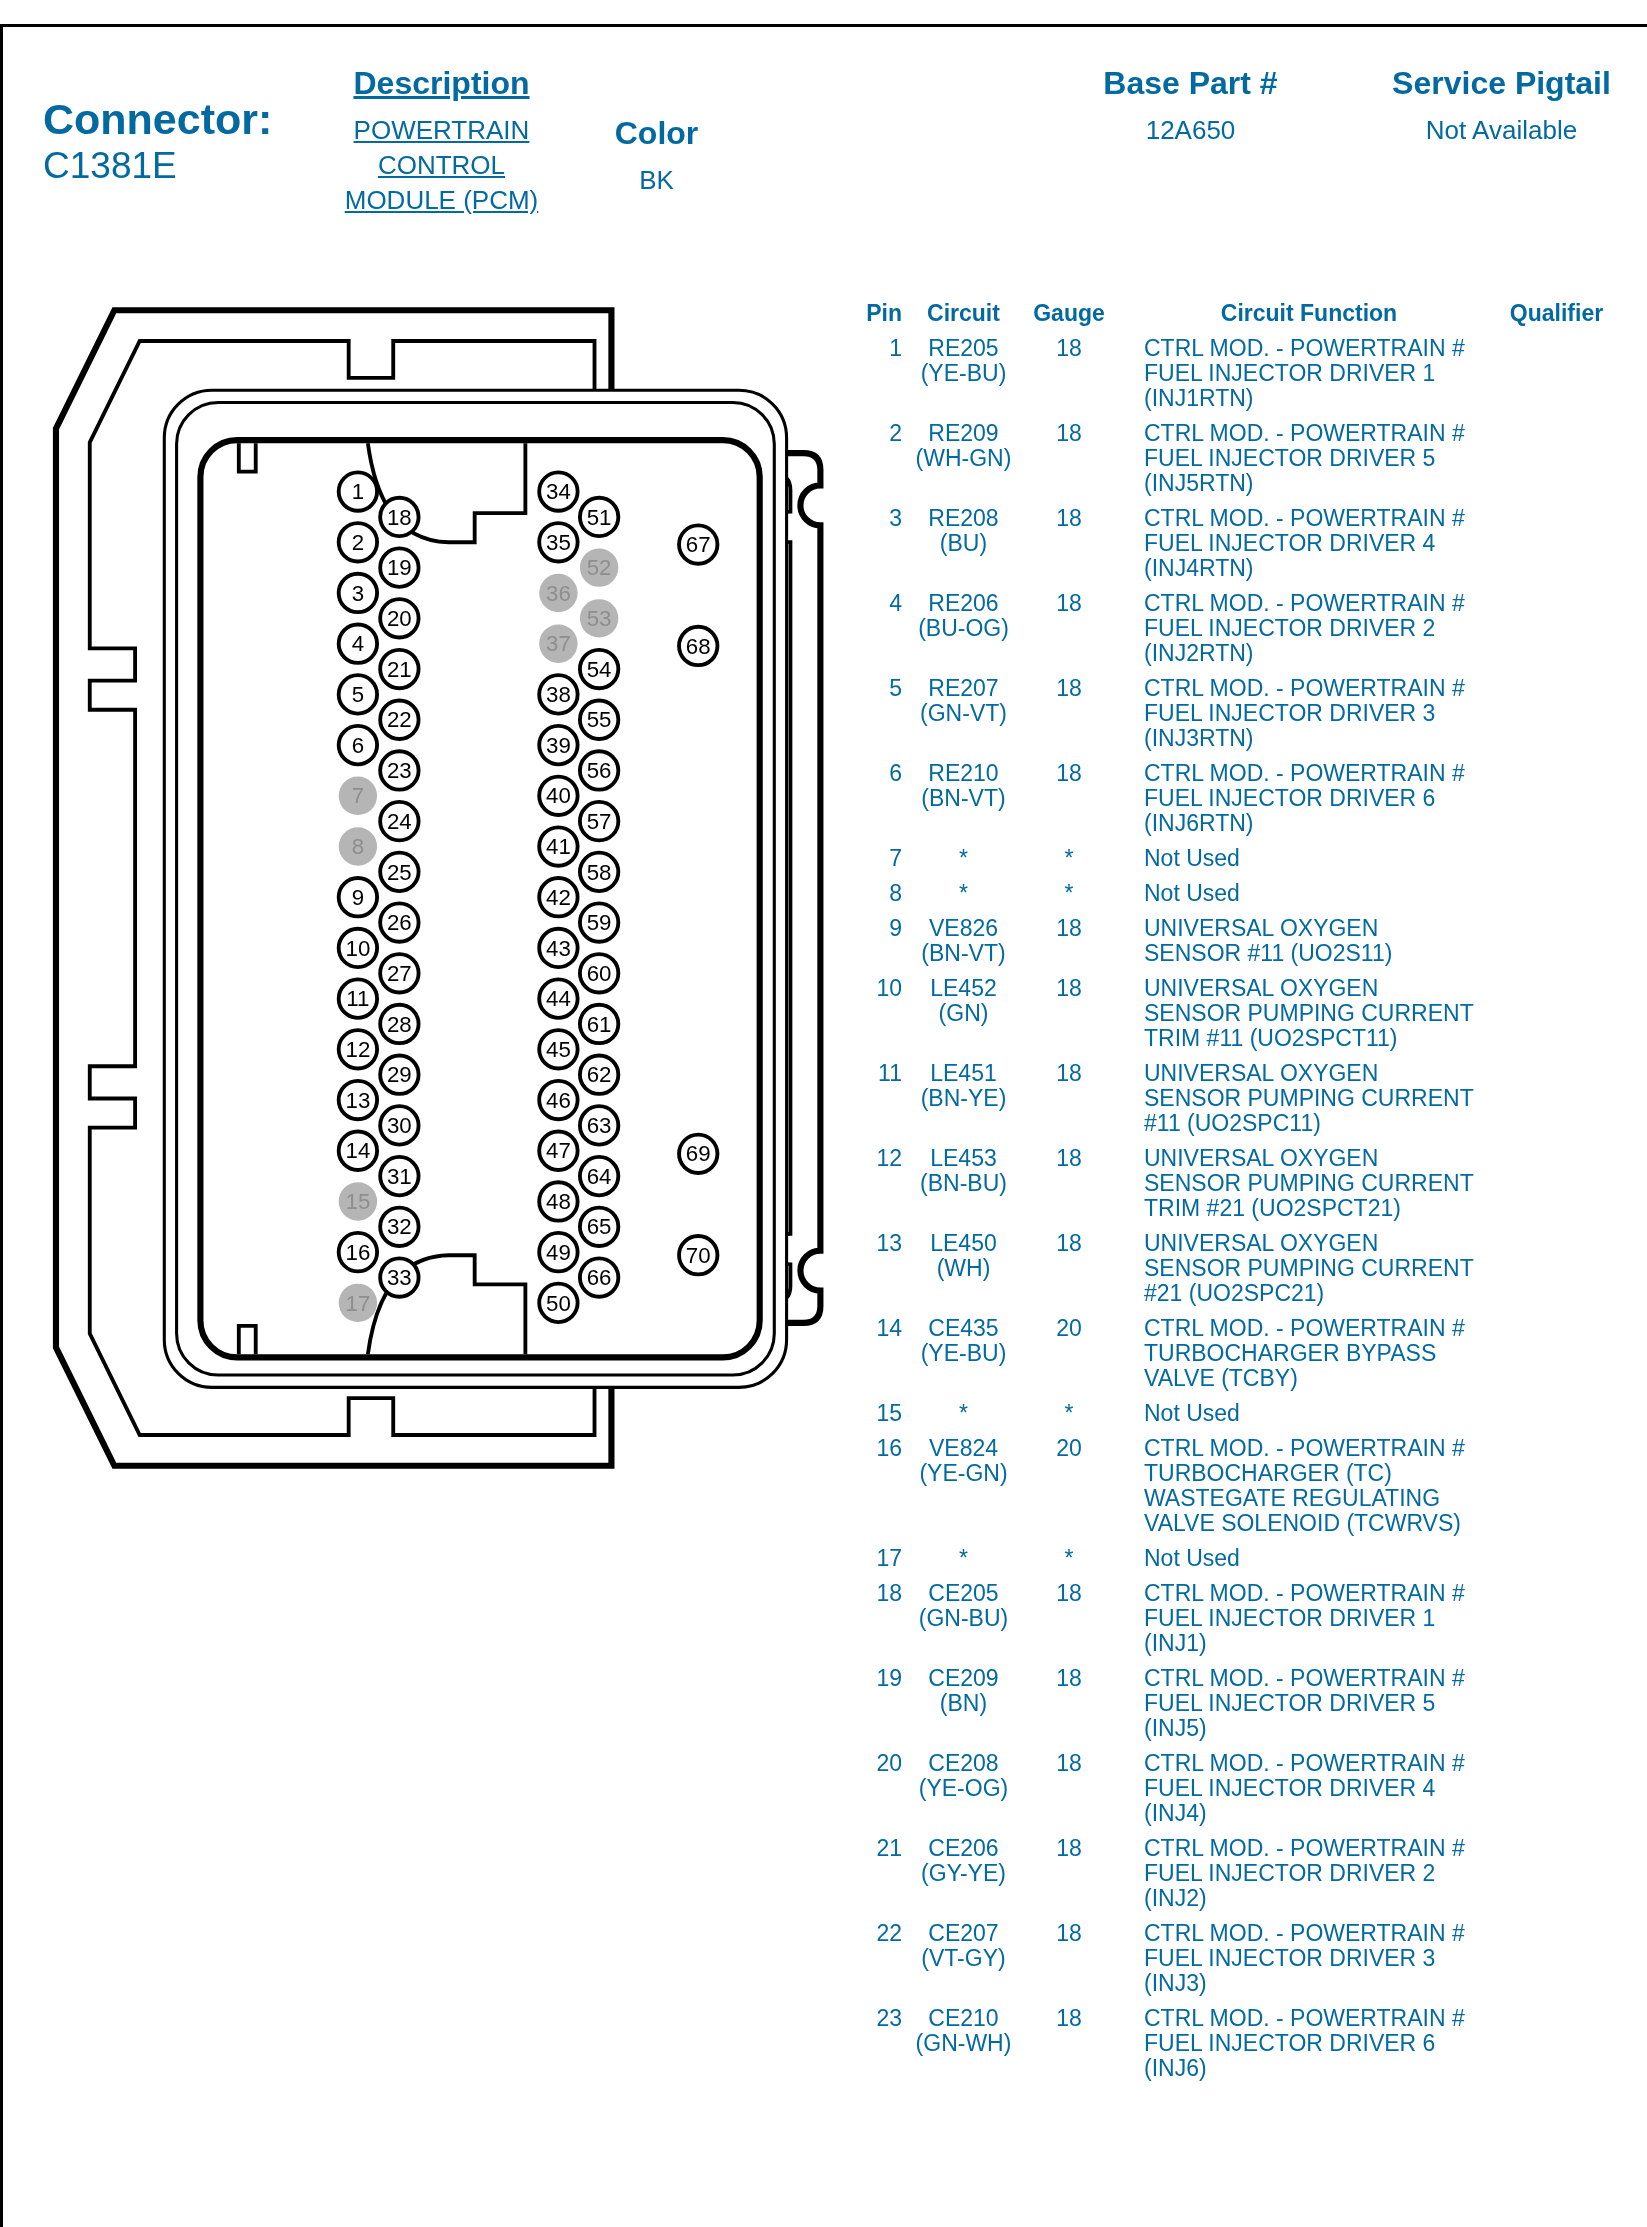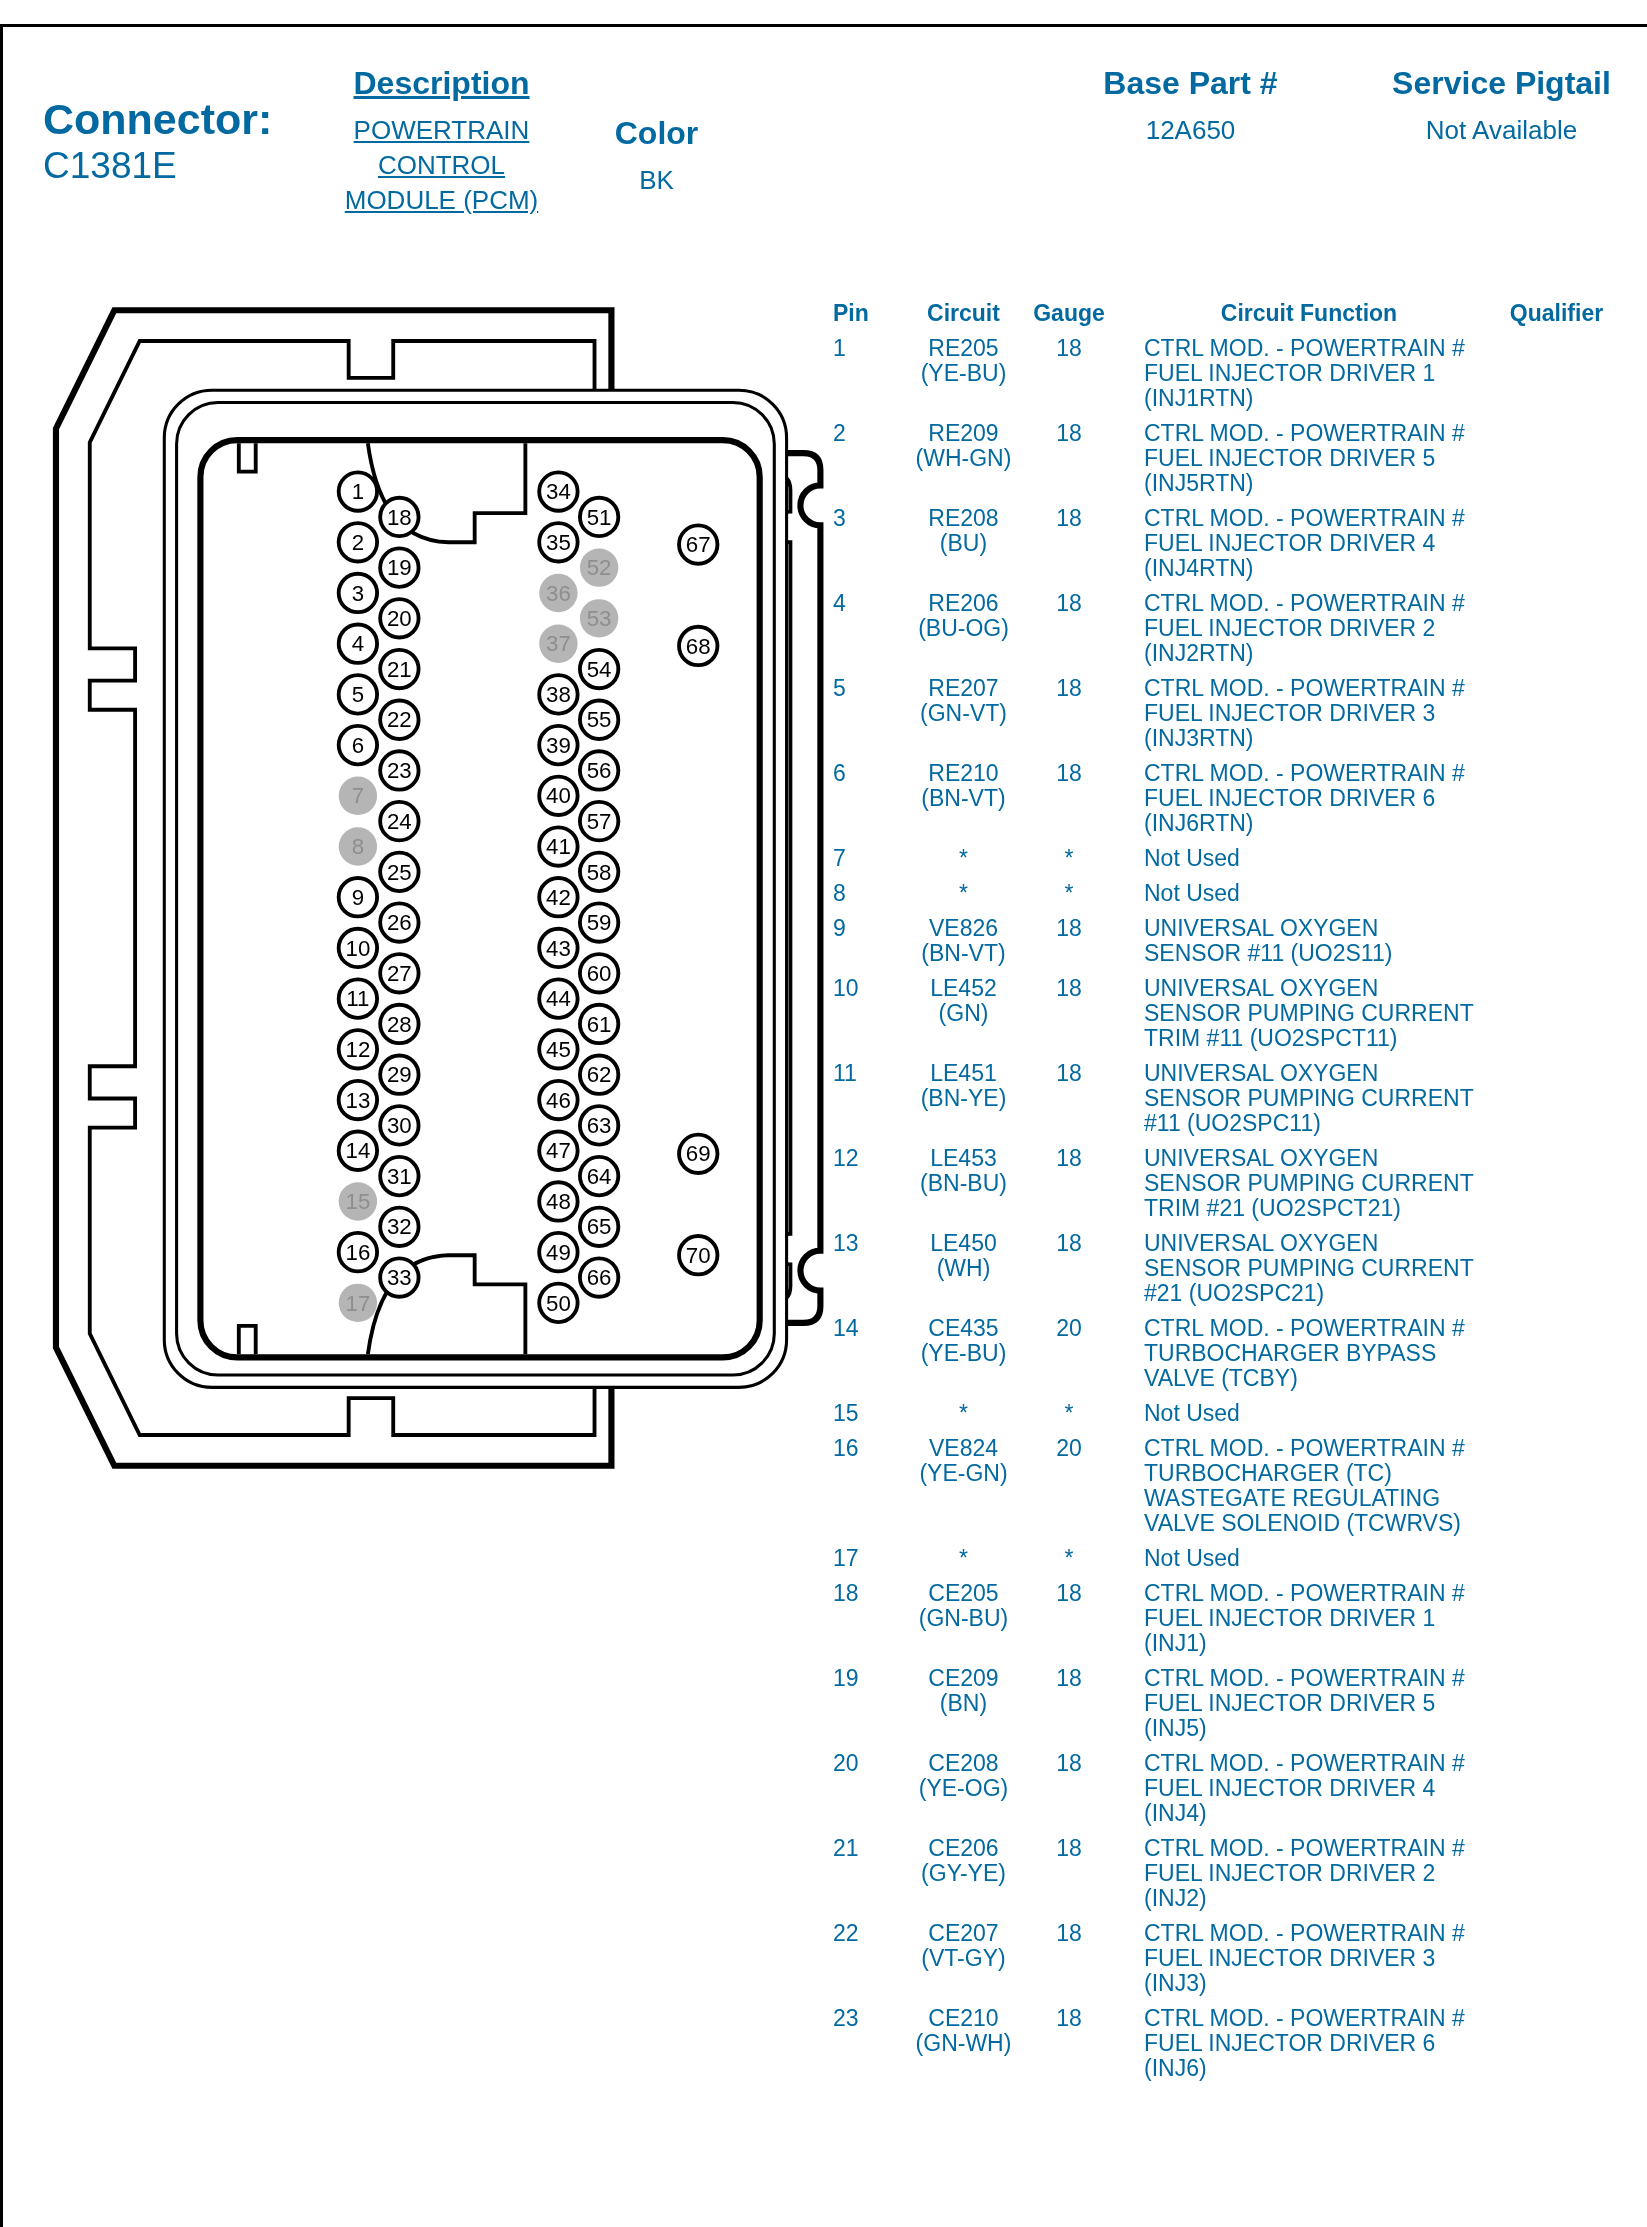--- a/index.html
+++ b/index.html
@@ -30,21 +30,21 @@
   
   .connector-svg{position:absolute;left:23px;top:254px;width:799px;height:1214px;}
   .pins text{font-family:"Liberation Sans",sans-serif;font-size:29px;}
   
   .pin-table{position:absolute;left:830px;top:274px;width:814px;}
   .trow{display:grid;grid-template-columns:69px 123px 88px 361px 165px;}
   .thead{font-size:29px;font-weight:bold;margin-bottom:23px;}
   .thead .c-func{text-align:center;}
   .trow{margin-bottom:10px;}
   .trow .cell{font-size:23px;line-height:25px;}
-  .c-pin{text-align:left;}
+  .c-pin{text-align:right;}
   .c-circuit{text-align:center;}
   .c-gauge{text-align:center;}
   .c-func{text-align:left;padding-left:31px;white-space:nowrap;}
   .c-qual{text-align:center;}
 </style>
 </head>
 <body>
 
 <div class="page">
 

